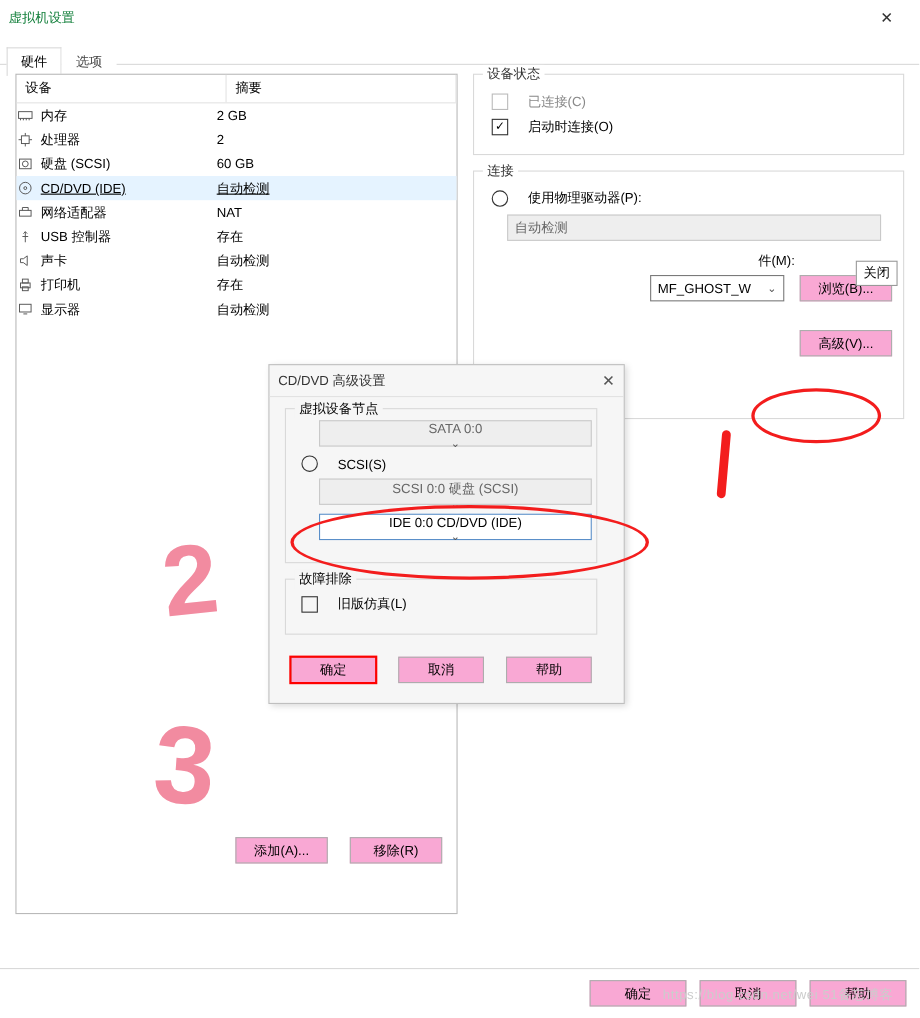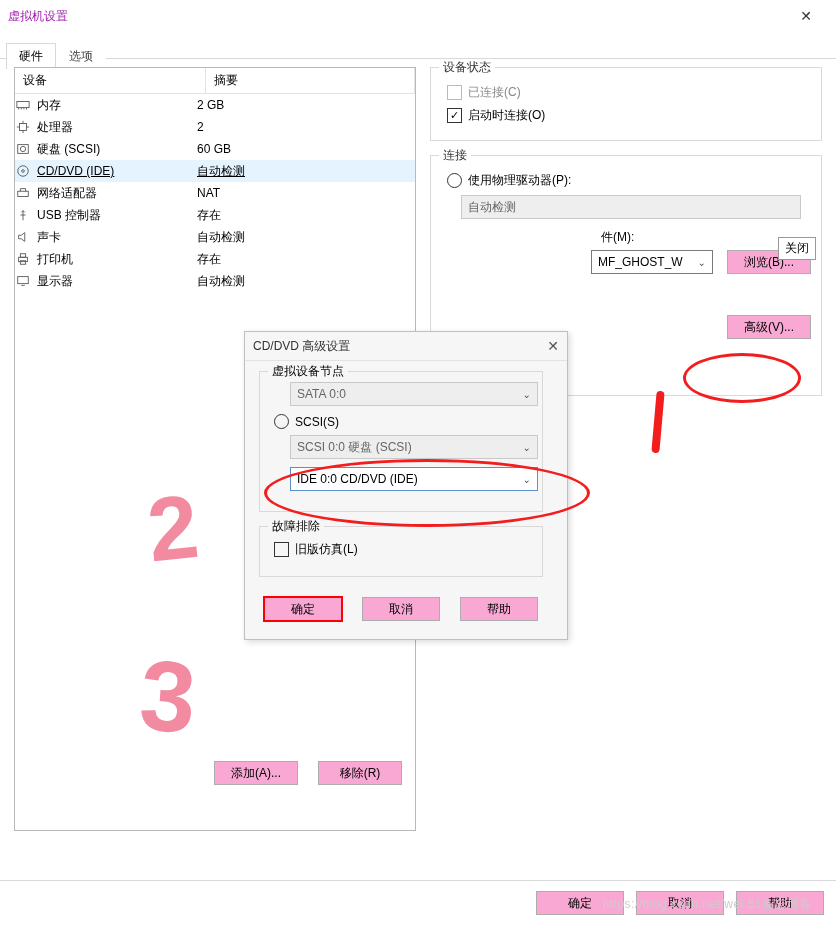--- a/index.html
+++ b/index.html
@@ -1,41 +1,41 @@
 <!DOCTYPE html>
 <html><head>
 <meta charset="utf-8">
 <style>
   html, body { margin:0; padding:0; font-family:"Microsoft YaHei","Segoe UI",Tahoma,sans-serif; font-size:12px; color:#000; background:#fff; }
   .window { width:836px; height:925px; position:relative; background:#fff; overflow:hidden; box-sizing:border-box; }
   .titlebar { height:32px; display:flex; align-items:center; padding:0 8px; }
-  .titlebar .title { flex:1; color:#a21caf; }
+  .titlebar .title { flex:1; color:#15803d; }
   .titlebar .close { width:44px; text-align:center; font-size:14px; color:#333; font-family:Arial; }
 
   .tabstrip { display:flex; padding-left:6px; height:26px; border-bottom:1px solid #d9d9d9; }
   .tab { padding:4px 12px 3px; border:1px solid transparent; border-bottom:none; position:relative; top:11px; background:#fff; }
   .tab.active { border-color:#d9d9d9; background:#fff; }
   .tab:not(.active){ color:#444; }
 
   .body { position:relative; padding:10px 12px 56px 12px; height:802px; box-sizing:border-box; }
 
   .left-panel { position:absolute; left:14px; top:8px; width:400px; height:762px; border:1px solid #b9b9b9; background:#fff; }
   .dev-table .hdr { display:flex; border-bottom:1px solid #e3e3e3; }
   .dev-table .hdr .c1, .dev-table .hdr .c2 { padding:4px 8px; border-right:1px solid #e3e3e3; }
   .dev-table .c1 { width:174px; display:flex; align-items:center; gap:6px; }
   .dev-table .c2 { flex:1; padding-left:8px; display:flex; align-items:center; }
   .dev-table .row { display:flex; height:22px; }
   .dev-table .row.sel { background:#e5f3ff;text-decoration:underline; }
   .dev-table .icon { width:16px; height:16px; display:flex; align-items:center; justify-content:center; color:#555; }
   .dev-table .icon svg { width:14px; height:14px; }
 
-  .right-panel { position:absolute; left:430px; top:8px; width:392px; }
+  .right-panel { position:absolute; left:430px; top:8px; width:392px;text-align:center; }
   .groupbox { border:1px solid #d9d9d9; padding:12px 10px 10px 10px; margin-bottom:14px; position:relative; }
   .groupbox > .legend { position:absolute; top:-9px; left:8px; background:#fff; padding:0 4px; color:#333; }
-  .checkbox-line, .radio-line { display:flex; align-items:center; gap:6px; margin:4px 0 6px 6px; }
+  .checkbox-line, .radio-line { display:flex; align-items:center; gap:18px; margin:4px 0 6px 6px; }
   .chk, .rdo { width:13px; height:13px; border:1px solid #333; display:inline-flex; align-items:center; justify-content:center; }
   .rdo { border-radius:50%; }
   .rdo.checked::after { content:""; width:7px; height:7px; background:#333; border-radius:50%; }
   .chk.checked::after { content:"✓"; font-size:11px; line-height:1; }
   .chk.disabled { border-color:#bbb; }
   .lbl.disabled { color:#888; }
 
   .combo { border:1px solid #c9c9c9; background:#eee; color:#666; height:22px; display:flex; align-items:center; padding:0 6px; justify-content:space-between; }
   .combo.enabled { background:#fff; color:#000; border-color:#7a7a7a; }
   .combo .chev { font-size:10px; color:#555; }
@@ -44,21 +44,21 @@
   .badge-close { position:absolute; right:8px; top:246px; border:1px solid #999; background:#fff; padding:2px 6px; font-size:12px; }
 
   
   .modal { position:absolute; left:244px; top:272px; width:322px; background:#f6f6f6; border:1px solid #bfbfbf; box-shadow:2px 2px 6px rgba(0,0,0,0.15); }
   .modal .m-title { height:28px; display:flex; align-items:center; padding:0 8px; color:#333; border-bottom:1px solid #e2e2e2; justify-content:space-between; }
   .modal .m-title .mx { font-family:Arial; font-size:14px; color:#555; }
   .modal .m-body { padding:10px 24px 6px 14px; }
   .modal-group { border:1px solid #d9d9d9; padding:10px 10px 12px 10px; position:relative; margin-bottom:14px; }
   .modal-group > .legend { position:absolute; top:-9px; left:8px; background:#f6f6f6; padding:0 4px; }
   .modal .radio-line { margin:6px 0 6px 4px; }
-  .modal .combo { margin:0 0 8px 20px; width:234px; }
+  .modal .combo { margin:0 0 8px 20px; width:234px;flex-direction:column; }
   .modal .combo.enabled { border:1px solid #5a8fc9; }
   .modal .btnrow { display:flex; gap:20px; justify-content:center; padding:6px 0 12px; }
 
   .btn.redbox { outline:2px solid #ff0000; outline-offset:-1px; }
 
   .bottom-btns { position:absolute; left:214px; bottom:76px; display:flex; gap:20px; }
 
   .footer { position:absolute; left:0; right:0; bottom:0; height:44px; border-top:1px solid #d9d9d9; display:flex; align-items:center; justify-content:flex-end; padding-right:12px; gap:12px; }
   .footer .btn { min-width:88px; }
   .watermark { position:absolute; right:24px; bottom:12px; color:#ccc; font-size:12px; pointer-events:none; letter-spacing:0.5px; }
@@ -247,21 +247,21 @@
         <div style="margin:10px 0 4px 160px;">
           <span>件(M):</span>
         </div>
         <div style="display:flex; gap:14px; align-items:center; margin-left:150px;">
           <div class="combo enabled" style="width:120px;">
             <span>MF_GHOST_W</span>
             <span class="chev">⌄</span>
           </div>
           <div class="btn">浏览(B)...</div>
         </div>
-        <div style="display:flex; justify-content:flex-end; margin-top:41px;">
+        <div style="display:flex; justify-content:flex-end; margin-top:26px;">
           <div class="btn">高级(V)...</div>
         </div>
       </div>
     </div>
 
     <div class="badge-close" style="left:auto; right:20px; top:178px;">关闭</div>
 
     <div class="bottom-btns">
       <div class="btn">添加(A)...</div>
       <div class="btn">移除(R)</div>

